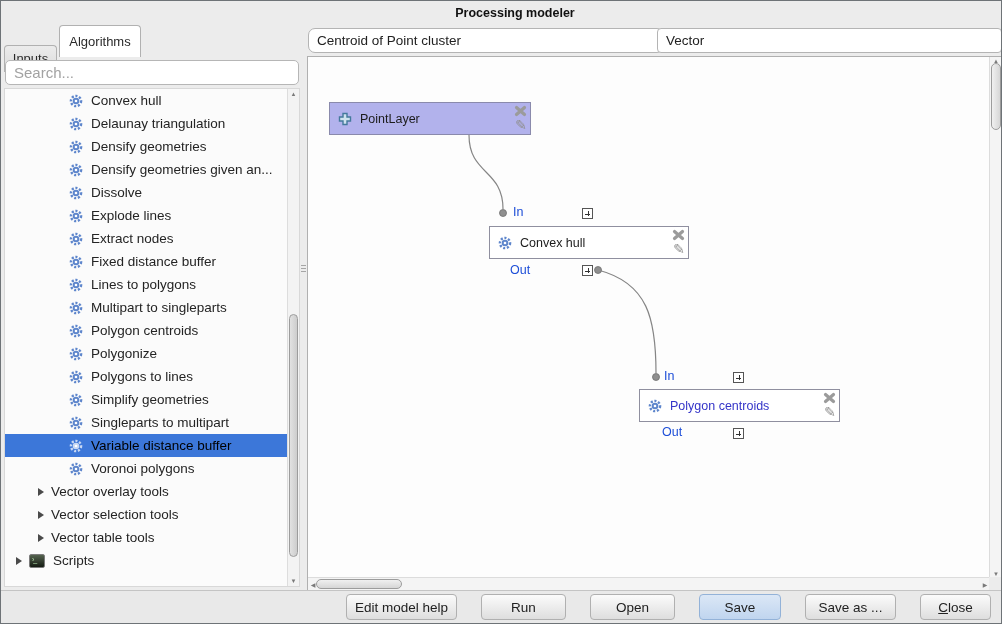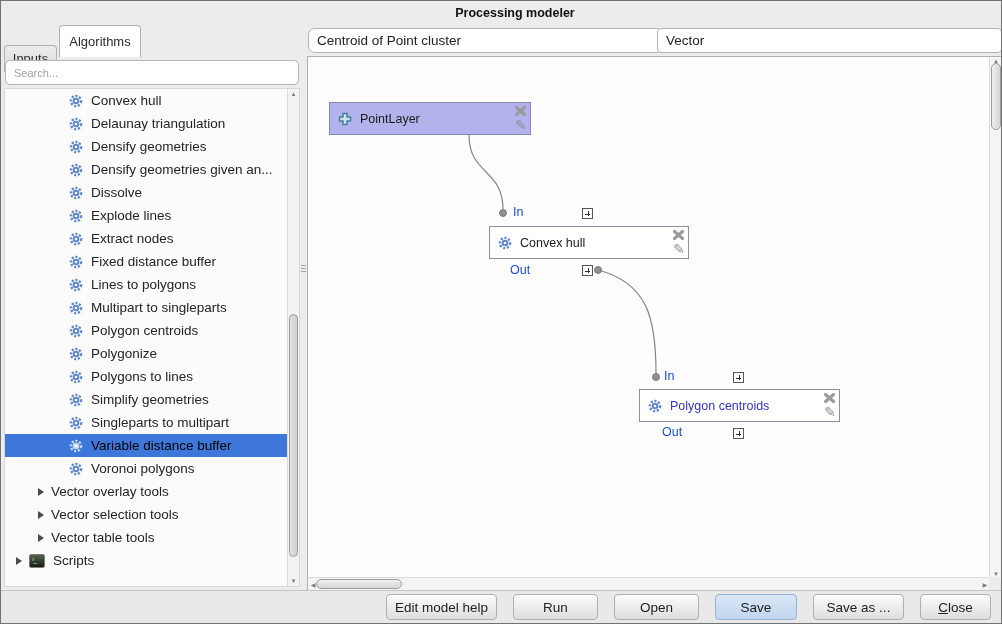--- a/index.html
+++ b/index.html
@@ -15,21 +15,21 @@
   .tab { position:absolute; text-align:center; border:1px solid #b1b1b1; border-bottom:none;
          border-radius:4px 4px 0 0; font-size:13px; color:#2a2a2a; }
   .tab.inactive { left:3px; top:44px; width:53px; height:27px; line-height:26px;
                   background:linear-gradient(#ececec,#dadada); }
   .tab.active { left:58px; top:24px; width:82px; height:32px; line-height:31px;
                 background:#ffffff; z-index:2; }
 
   
   .search { position:absolute; left:4px; top:59px; width:294px; height:25px;
             border:1px solid #b6b6b6; border-radius:5px; background:#fff;
-            padding:0 8px; font-size:11px; color:#333; font-family:inherit; outline:none; }
+            padding:0 8px; font-size:15px; color:#333; font-family:inherit; outline:none; }
   .search::placeholder { color:#a2a2a2; }
 
   
   .list { position:absolute; left:3px; top:87px; width:296px; height:499px;
           background:#fbfbfb; border:1px solid #d8d8d8; overflow:hidden; }
   .row { height:23px; display:flex; align-items:center; padding-right:16px;
          white-space:nowrap; font-size:13.5px; color:#242424; }
   .row .gear { color:#5e86cc; width:14px; height:14px; flex:0 0 14px; margin-right:8px; }
   .row.depth2 { padding-left:64px; }
   .row.group  { padding-left:33px; }
@@ -91,21 +91,21 @@
   .cv-sb-h { position:absolute; left:0; bottom:0; height:13px; width:682px;
              background:#f4f4f4; border-top:1px solid #dcdcdc; }
   .cv-sb-h .thumb { position:absolute; top:1px; height:10px; left:8px; width:86px;
                     border:1px solid #9c9c9c; border-radius:6px;
                     background:linear-gradient(#f0f0f0,#d6d6d6); }
   .cv-corner { position:absolute; right:0; bottom:0; width:13px; height:13px; background:#ececec; }
 
   
   .footer { position:absolute; left:0; right:0; bottom:0; height:33px; background:#e9e9e9;
             border-top:1px solid #c4c4c4; display:flex; align-items:center;
-            justify-content:flex-end; gap:16px; padding-right:10px; }
+            justify-content:flex-end; gap:24px; padding-right:10px; }
   .btn { height:26px; border:1px solid #b0b0b0; border-radius:4px; font-size:13.5px; color:#222;
          background:linear-gradient(#fbfbfb,#dedede); font-family:inherit; }
   .btn.primary { background:linear-gradient(#dbe7f6,#c0d5ef); border-color:#93b2d8; }
   .btn u { text-decoration:underline; }
 </style>
 </head>
 <body>
 
 <svg width="0" height="0" style="position:absolute">
   <defs>

